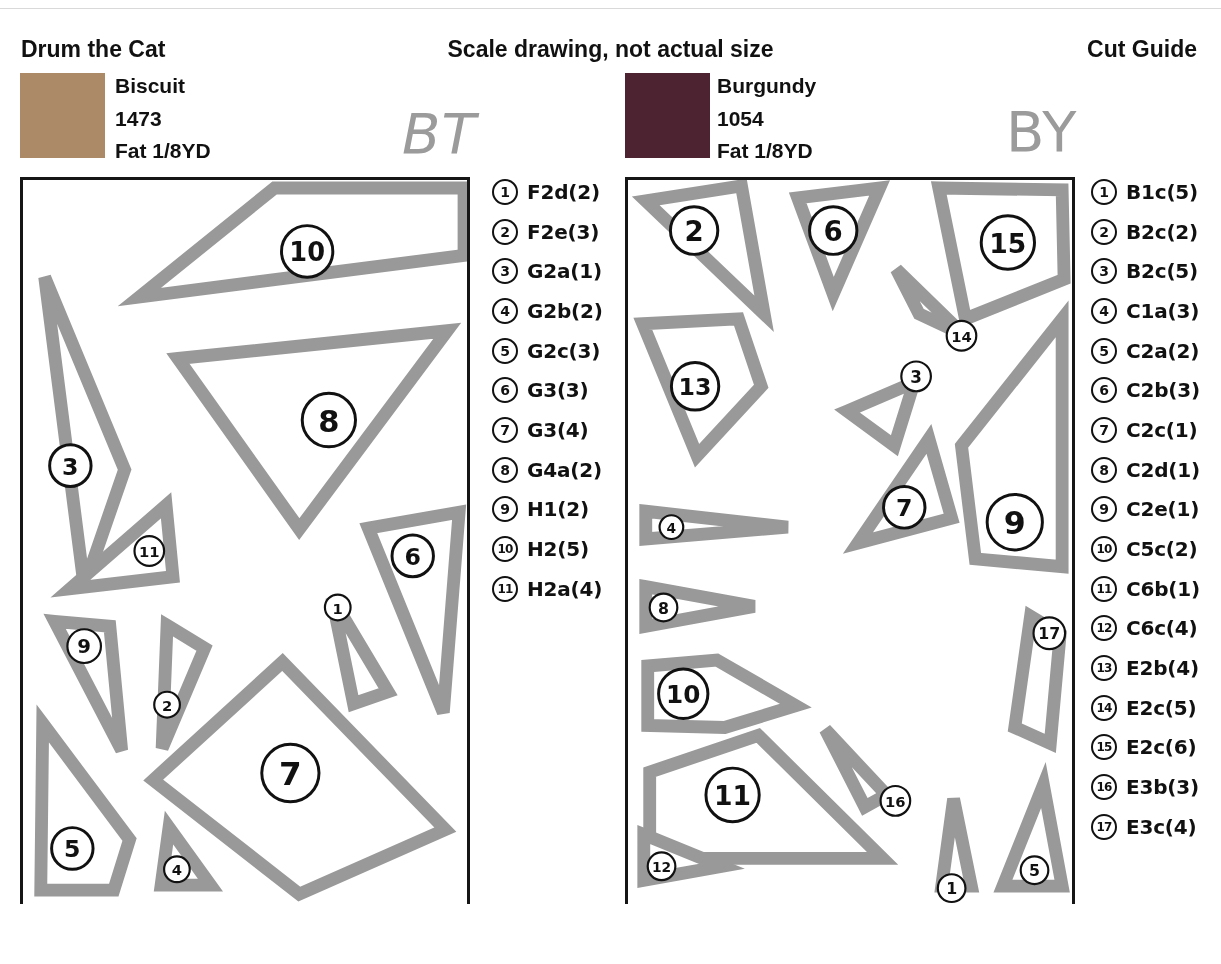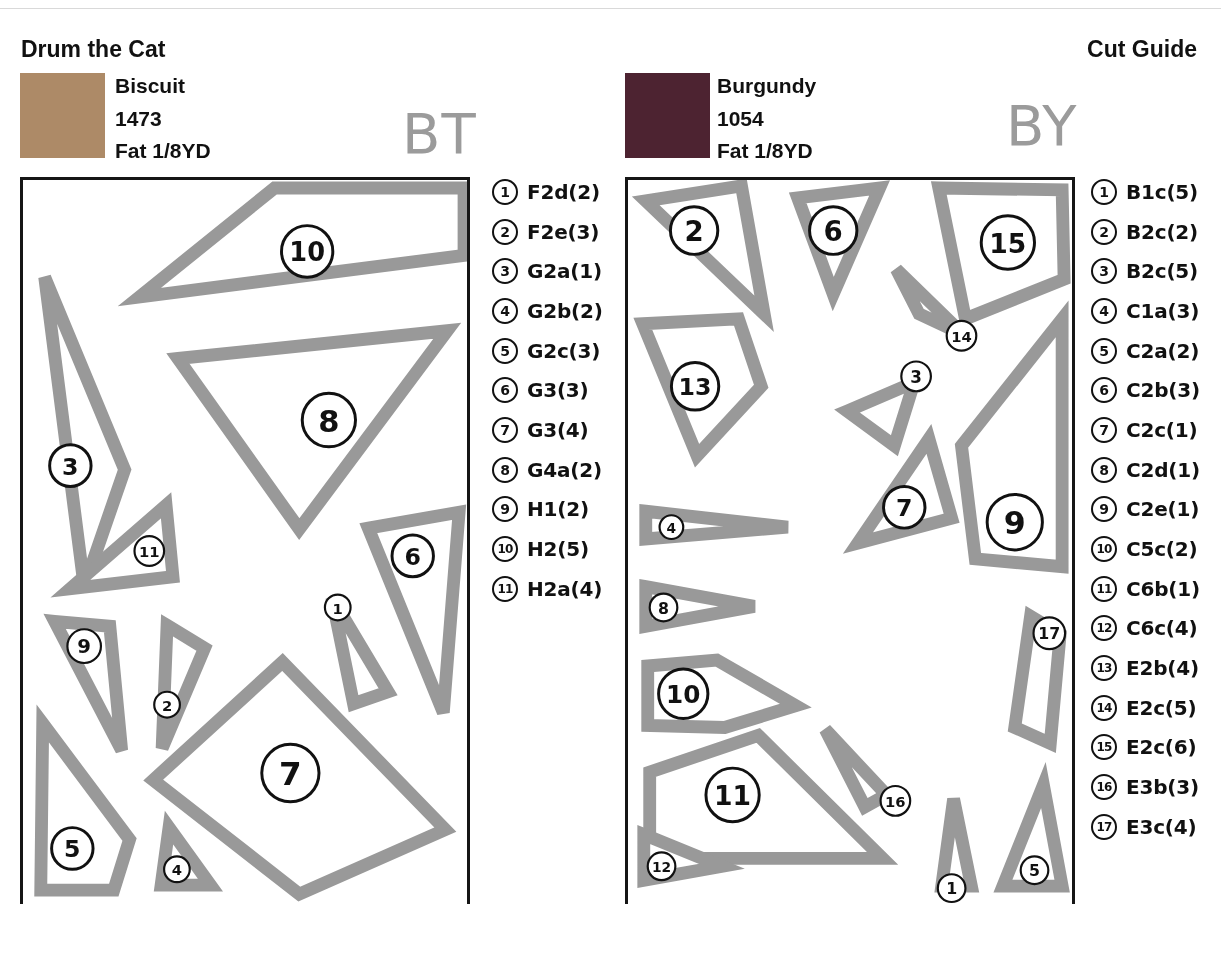--- a/index.html
+++ b/index.html
@@ -13,22 +13,22 @@
 
   .swatch{position:absolute;width:85px;height:85px;}
   #swatch-bt{left:20px;top:73px;}
   #swatch-by{left:625px;top:73px;}
   .fabric-info{position:absolute;font-size:21px;font-weight:700;line-height:32.5px;}
   #fabric-bt{left:115px;top:70px;}
   #fabric-by{left:717px;top:70px;}
 
   .panel-code{position:absolute;color:#9b9b9b;font-size:56px;line-height:56px;
               font-family:"DejaVu Sans",sans-serif;font-weight:400;letter-spacing:1px;}
-  #code-bt{left:402px;top:106px;}
-  #code-by{left:1006px;top:98px;}
+  #code-bt{left:402px;top:106px;font-style:italic;}
+  #code-by{left:1006px;top:104px;}
 
   .panel{position:absolute;top:177px;width:450px;height:730px;border:3px solid #161616;
          box-sizing:border-box;background:#fff;}
   #panel-bt{left:20px;}
   #panel-by{left:625px;}
   .panel svg{display:block;width:100%;height:100%;}
 
   .legend{position:absolute;top:172px;display:flex;flex-direction:column;}
   #legend-bt{left:492px;}
   #legend-by{left:1091px;}
@@ -42,20 +42,21 @@
   .f-copy{position:absolute;left:20px;top:915px;font-size:23px;font-weight:700;}
   .f-page{position:absolute;right:22px;top:915px;font-size:23px;font-weight:700;}
 </style>
 </head>
 <body>
 
 <div class="page">
   <div class="hairline-top"></div>
 
   <div class="h-title">Drum the Cat</div>
+  <div class="h-note">Scale drawing, not actual size</div>
   <div class="h-cut">Cut Guide</div>
 
   <div class="swatch" id="swatch-bt" style="background: rgb(173, 138, 103);"></div>
   <div class="fabric-info" id="fabric-bt">
     <div>Biscuit</div>
     <div>1473</div>
     <div>Fat 1/8YD</div>
   </div>
   <div class="panel-code" id="code-bt">BT</div>
 

